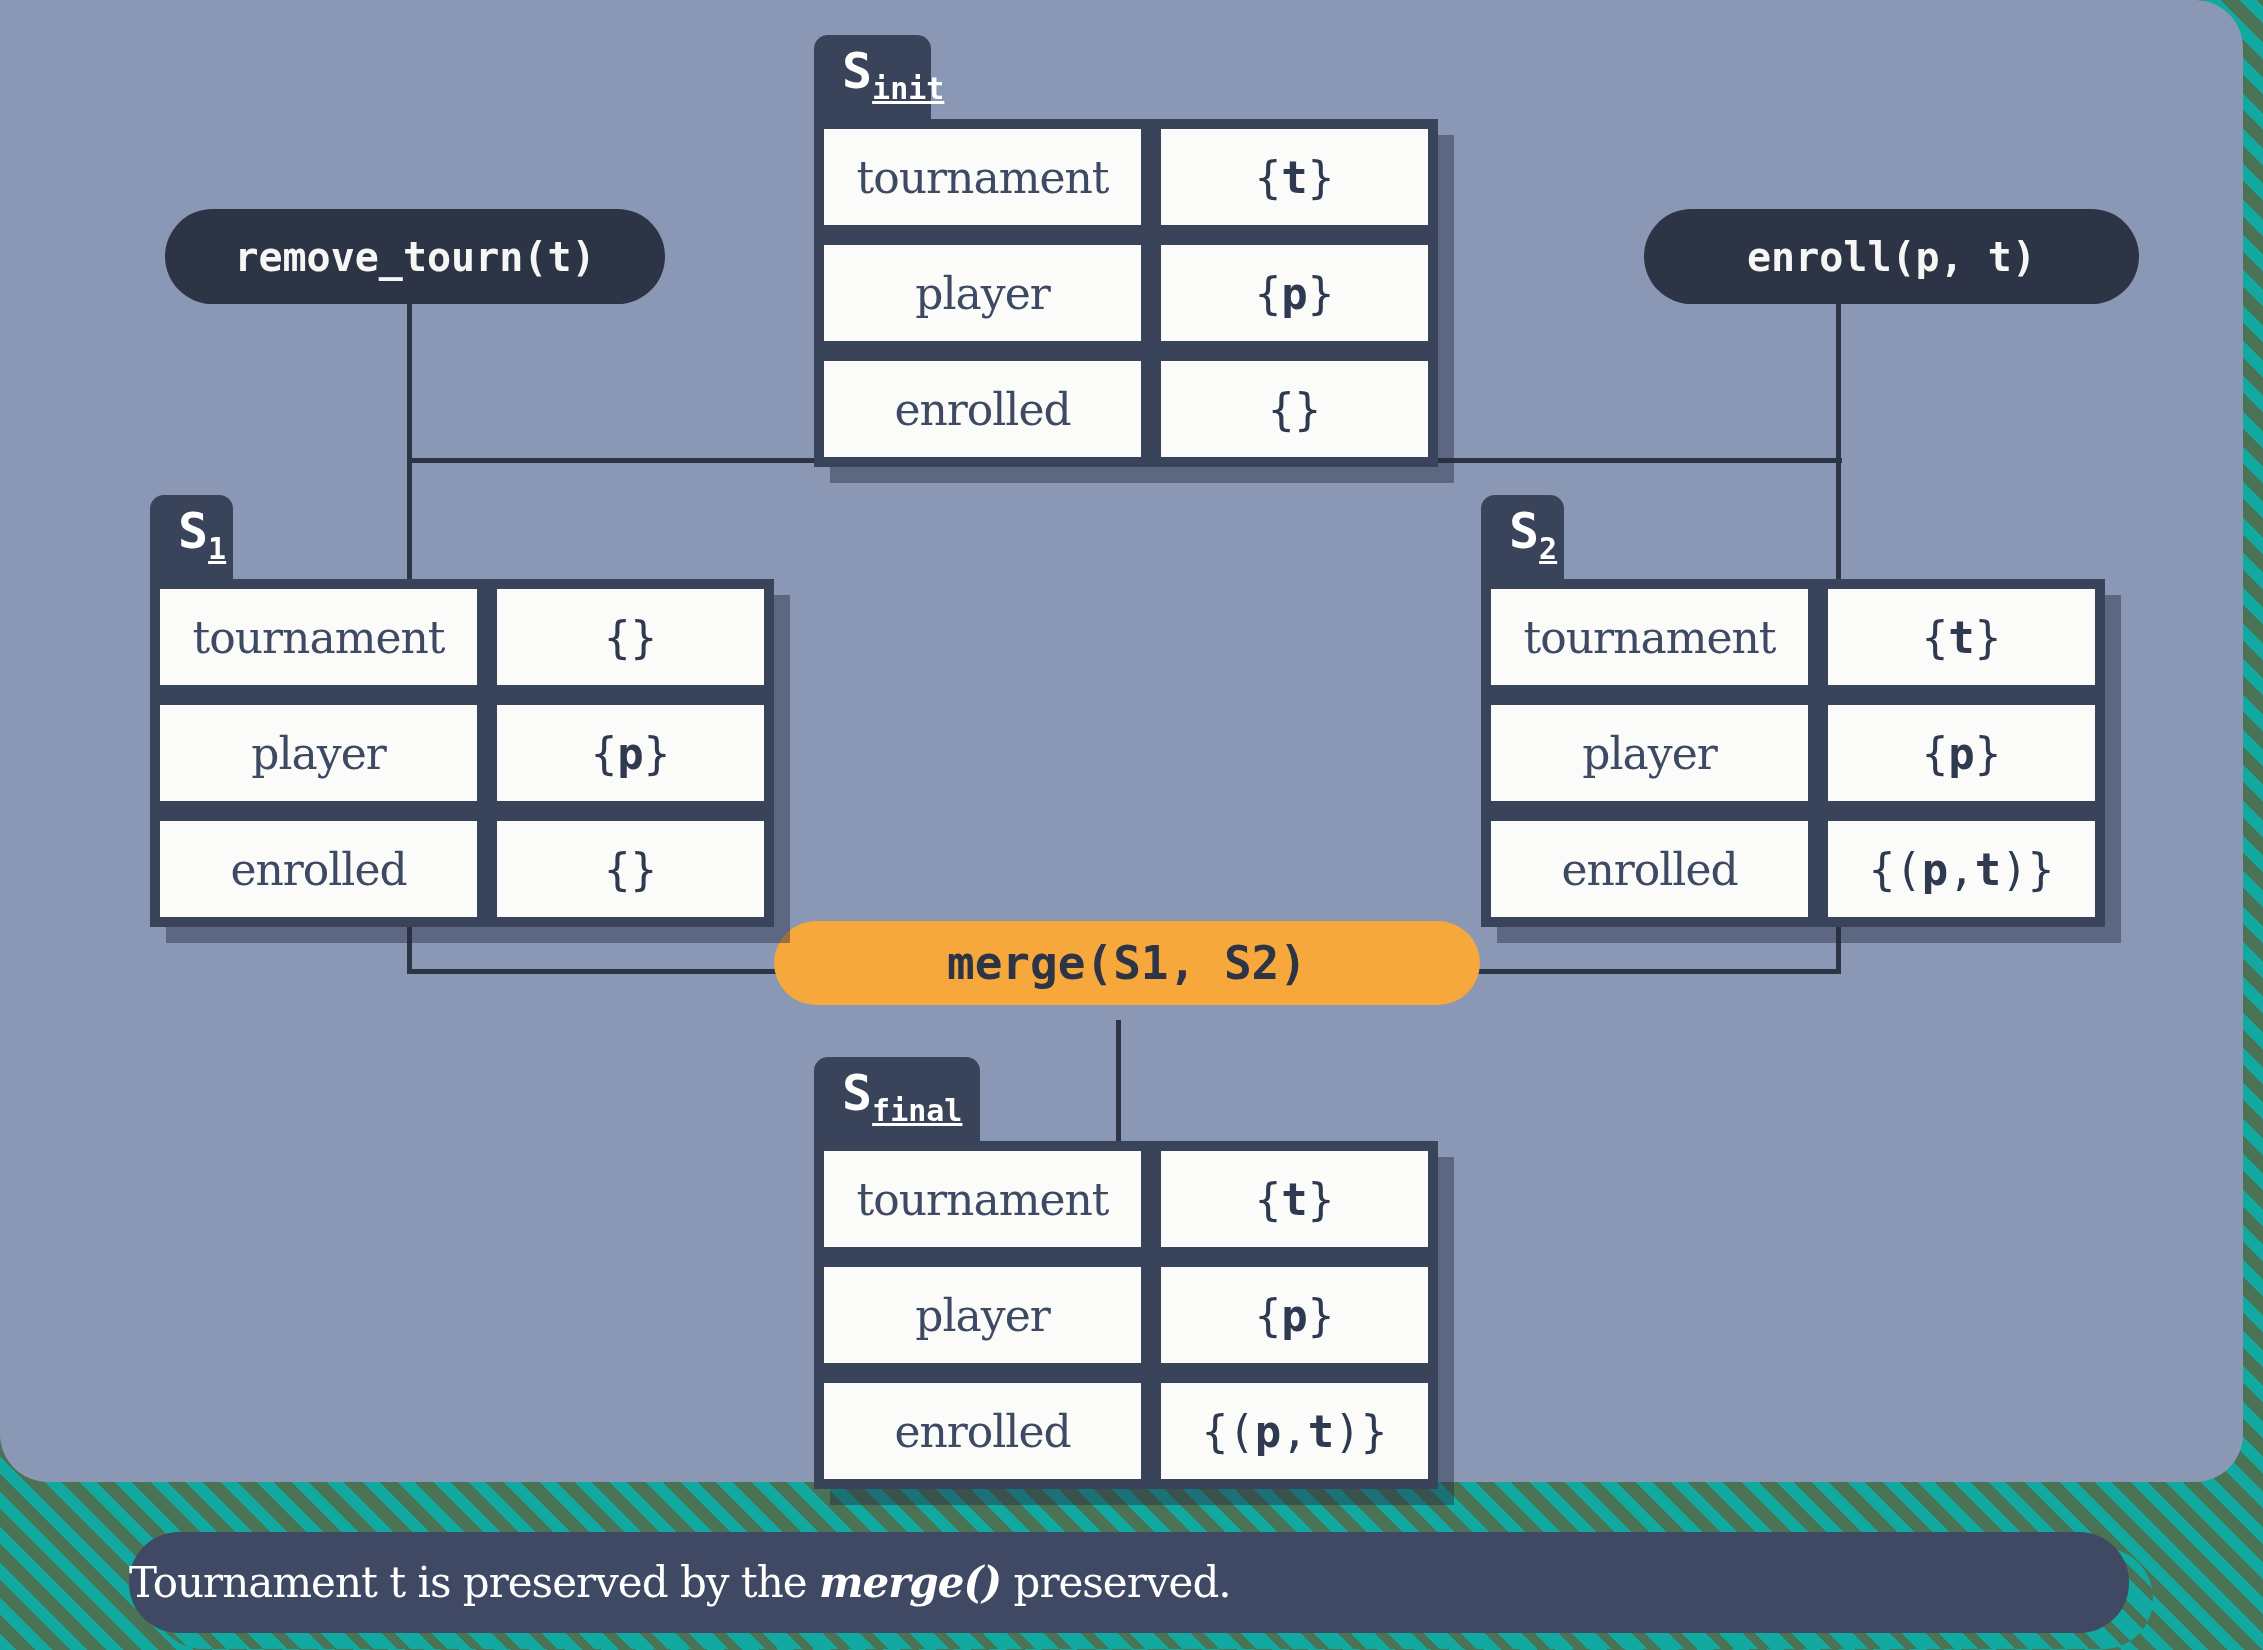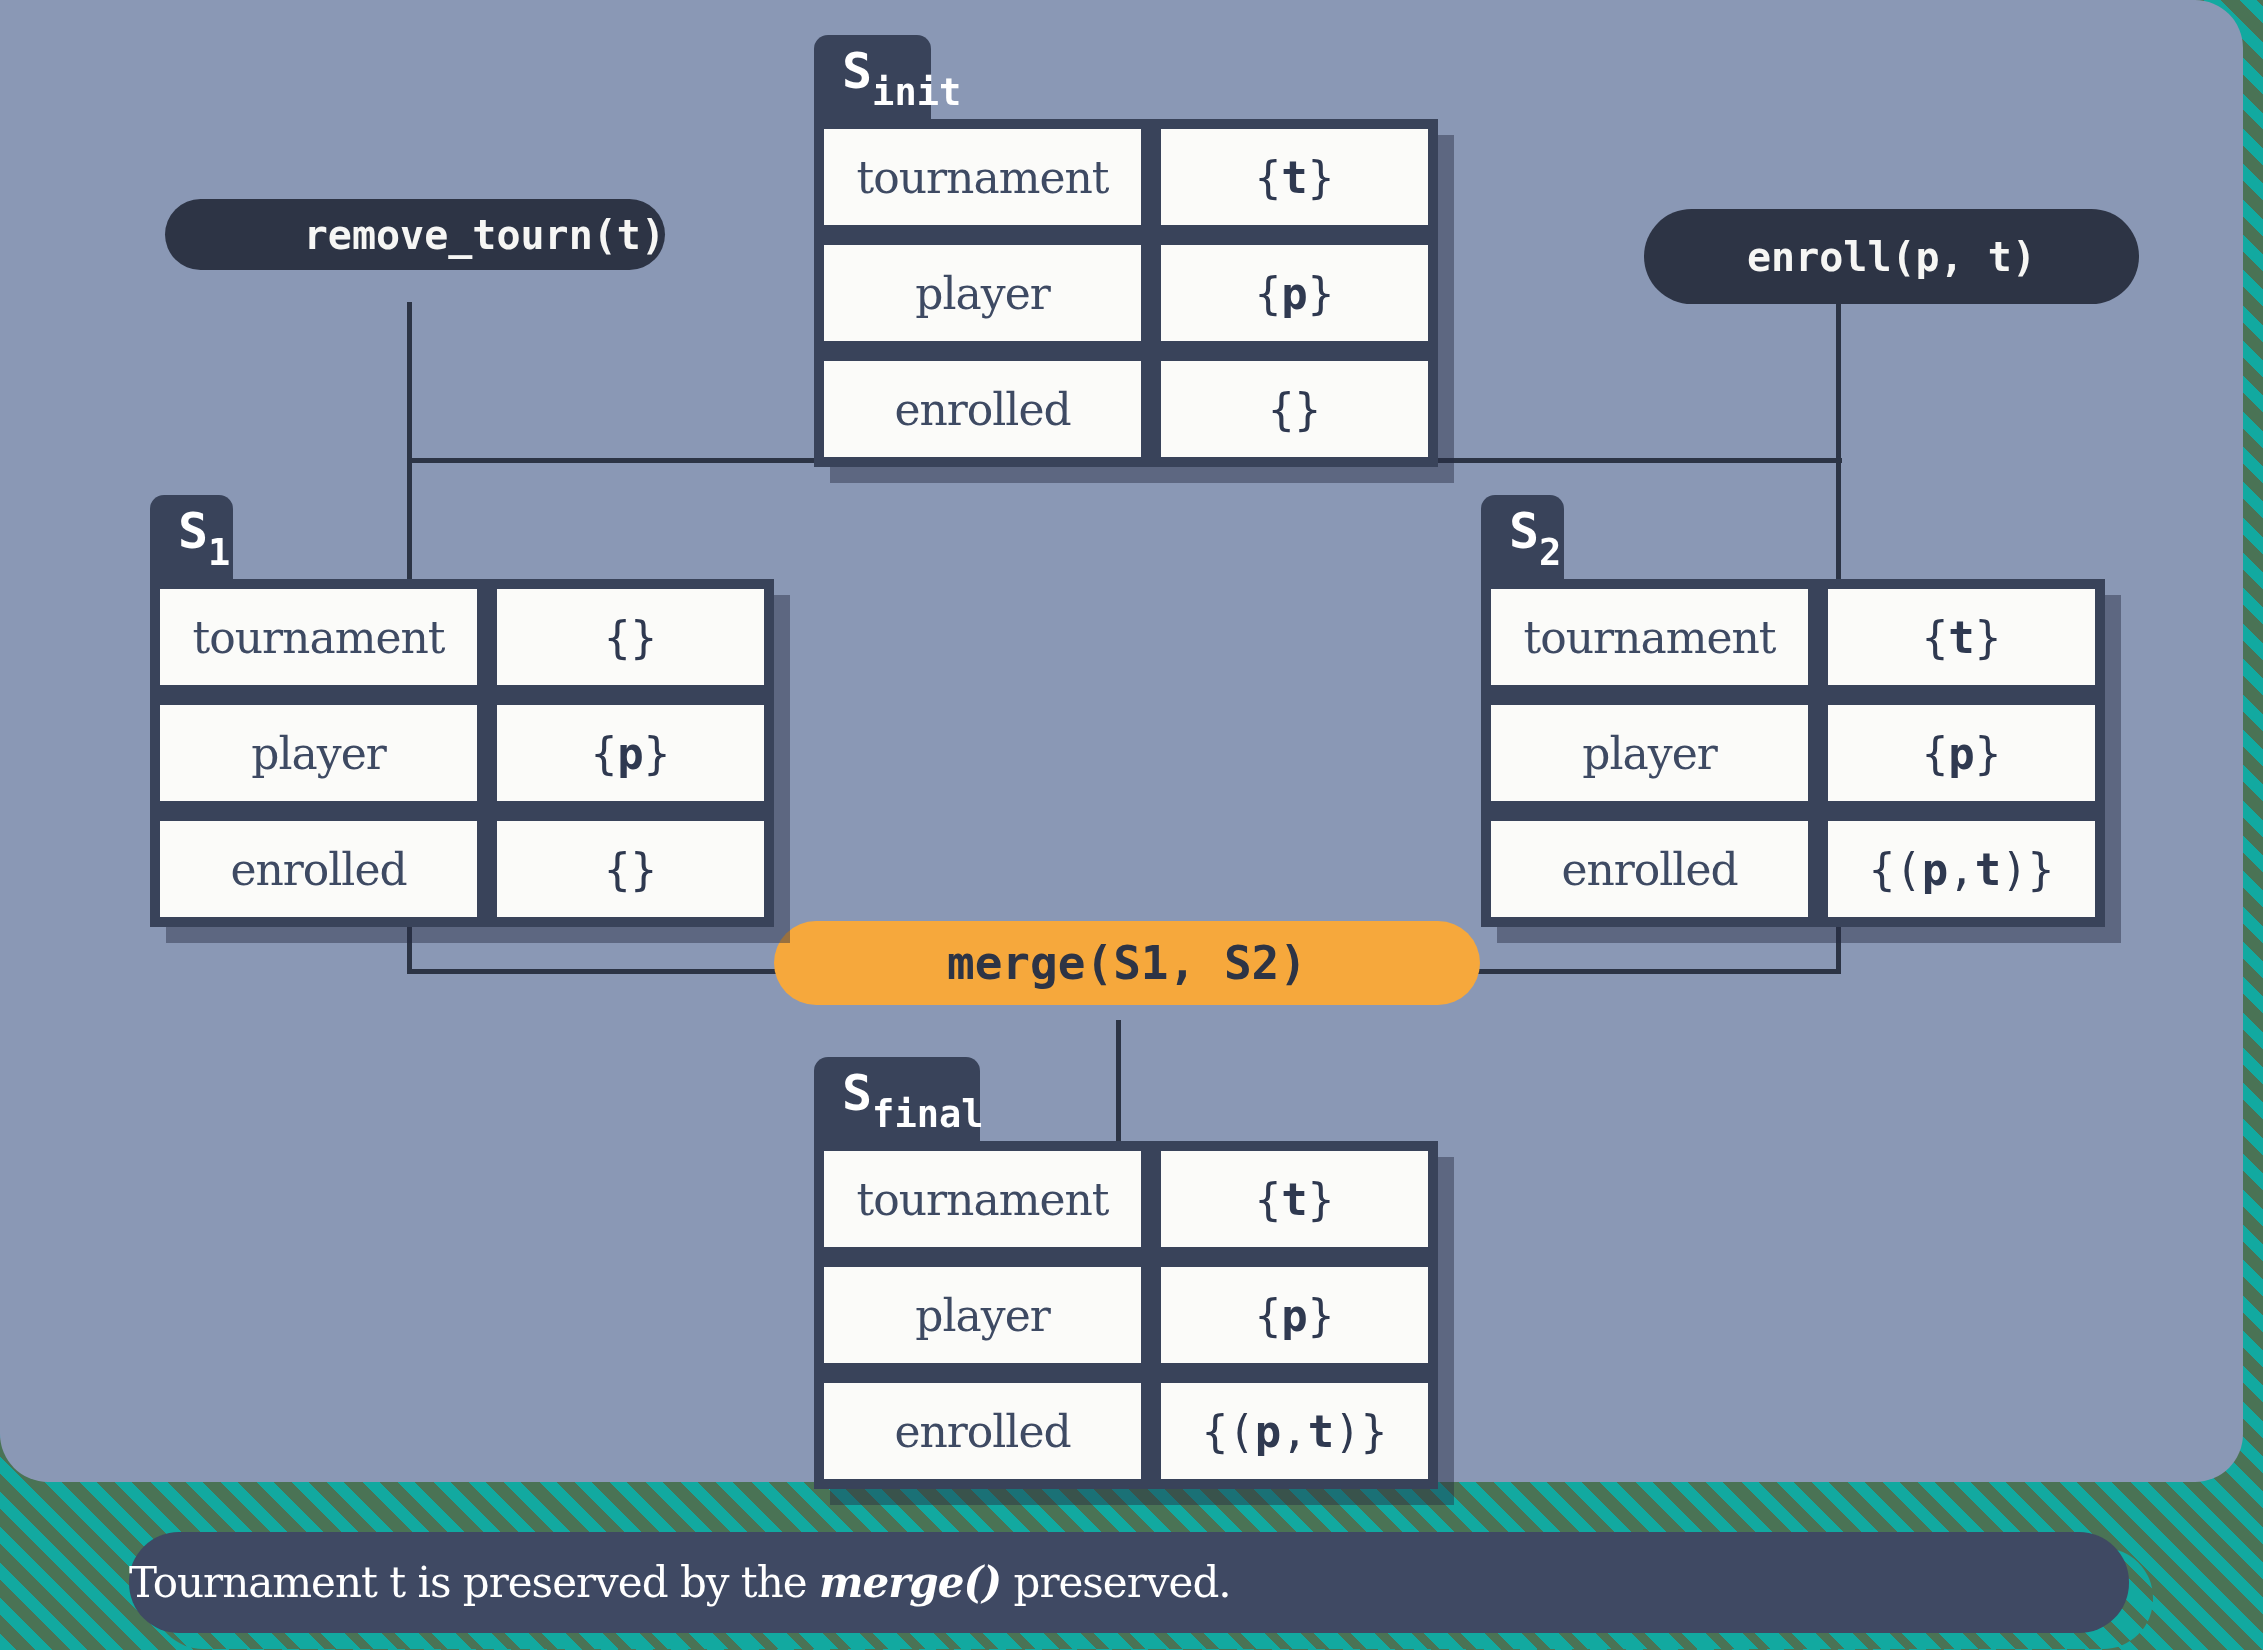--- a/index.html
+++ b/index.html
@@ -26,21 +26,21 @@
   .pill.orange{background:#f6a83c;color:#2d3445;font-size:46px;}
   
   .state-table{position:absolute;}
   .tab{
     position:absolute;top:-84px;left:-7px;height:84px;
     background:#39435a;border-radius:14px 14px 0 0;
     color:#fff;display:flex;align-items:flex-start;justify-content:flex-start;
     padding-left:28px;box-sizing:border-box;
   }
   .tab-base{font-size:50px;font-weight:bold;line-height:73px;}
-  .tab-sub{font-size:37px;font-weight:bold;display:inline-block;transform:translateY(36px);}
+  .tab-sub{font-size:30px;font-weight:bold;display:inline-block;transform:translateY(36px);text-decoration:underline;}
   .grid{
     position:relative;display:grid;
     grid-template-columns:317px 267px;grid-auto-rows:96px;gap:20px;
     background:#39435a;padding:10px;
     box-shadow:16px 16px 0 rgba(38,45,66,0.45);
   }
   .cell{
     background:#fbfbf9;display:flex;align-items:center;justify-content:center;
     overflow:hidden;
   }
@@ -75,21 +75,21 @@
     <div class="line" style="left:1116px;top:441px;width:5px;height:23px;"></div>
     <div class="line" style="left:407px;top:458px;width:1435px;height:5px;"></div>
     <div class="line" style="left:407px;top:302px;width:5px;height:277px;"></div>
     <div class="line" style="left:1836px;top:302px;width:5px;height:277px;"></div>
     <div class="line" style="left:407px;top:899px;width:5px;height:75px;"></div>
     <div class="line" style="left:407px;top:969px;width:376px;height:5px;"></div>
     <div class="line" style="left:1836px;top:899px;width:5px;height:75px;"></div>
     <div class="line" style="left:1473px;top:969px;width:368px;height:5px;"></div>
     <div class="line" style="left:1116px;top:1020px;width:5px;height:121px;"></div>
 
-    <div class="pill" style="left:165px;top:199px;width:500px;height:71px;justify-content:flex-end;">
+    <div class="pill" style="left:165px;top:209px;width:500px;height:95px;">
       <span>remove_tourn(t)</span>
     </div>
     <div class="pill" style="left:1644px;top:209px;width:495px;height:95px;">
       <span>enroll(p, t)</span>
     </div>
     <div class="pill orange" style="left:774px;top:921px;width:706px;height:84px;">
       <span>merge(S1, S2)</span>
     </div>
 
     <div class="state-table" style="left:814px;top:119px;">

